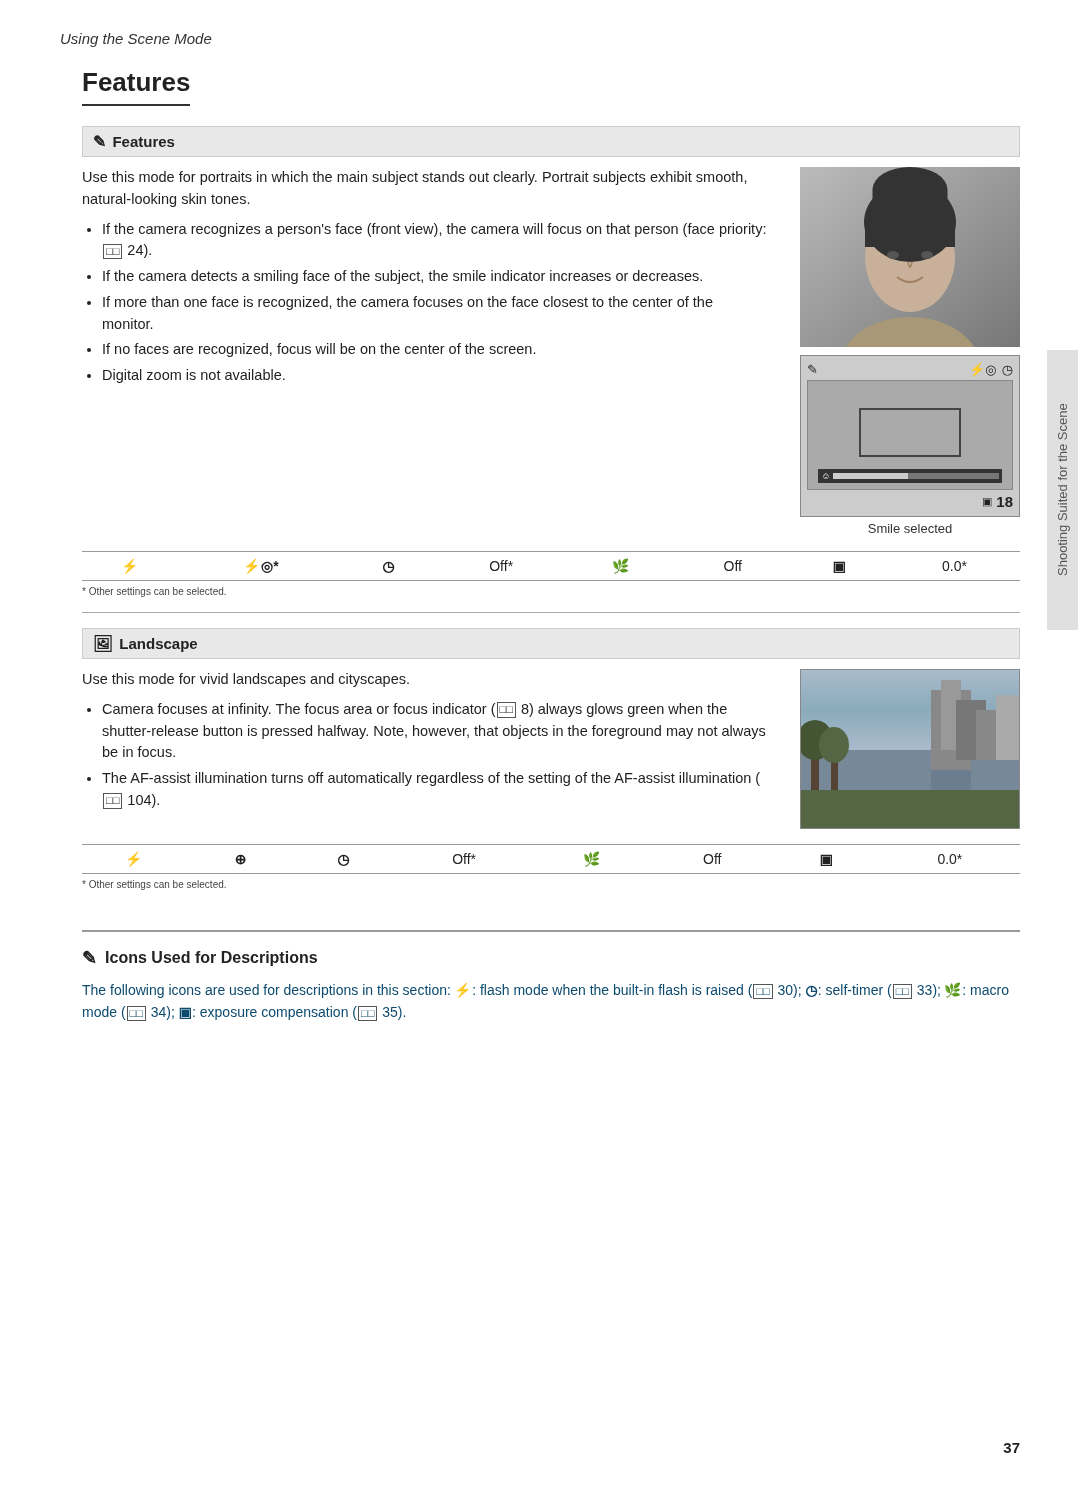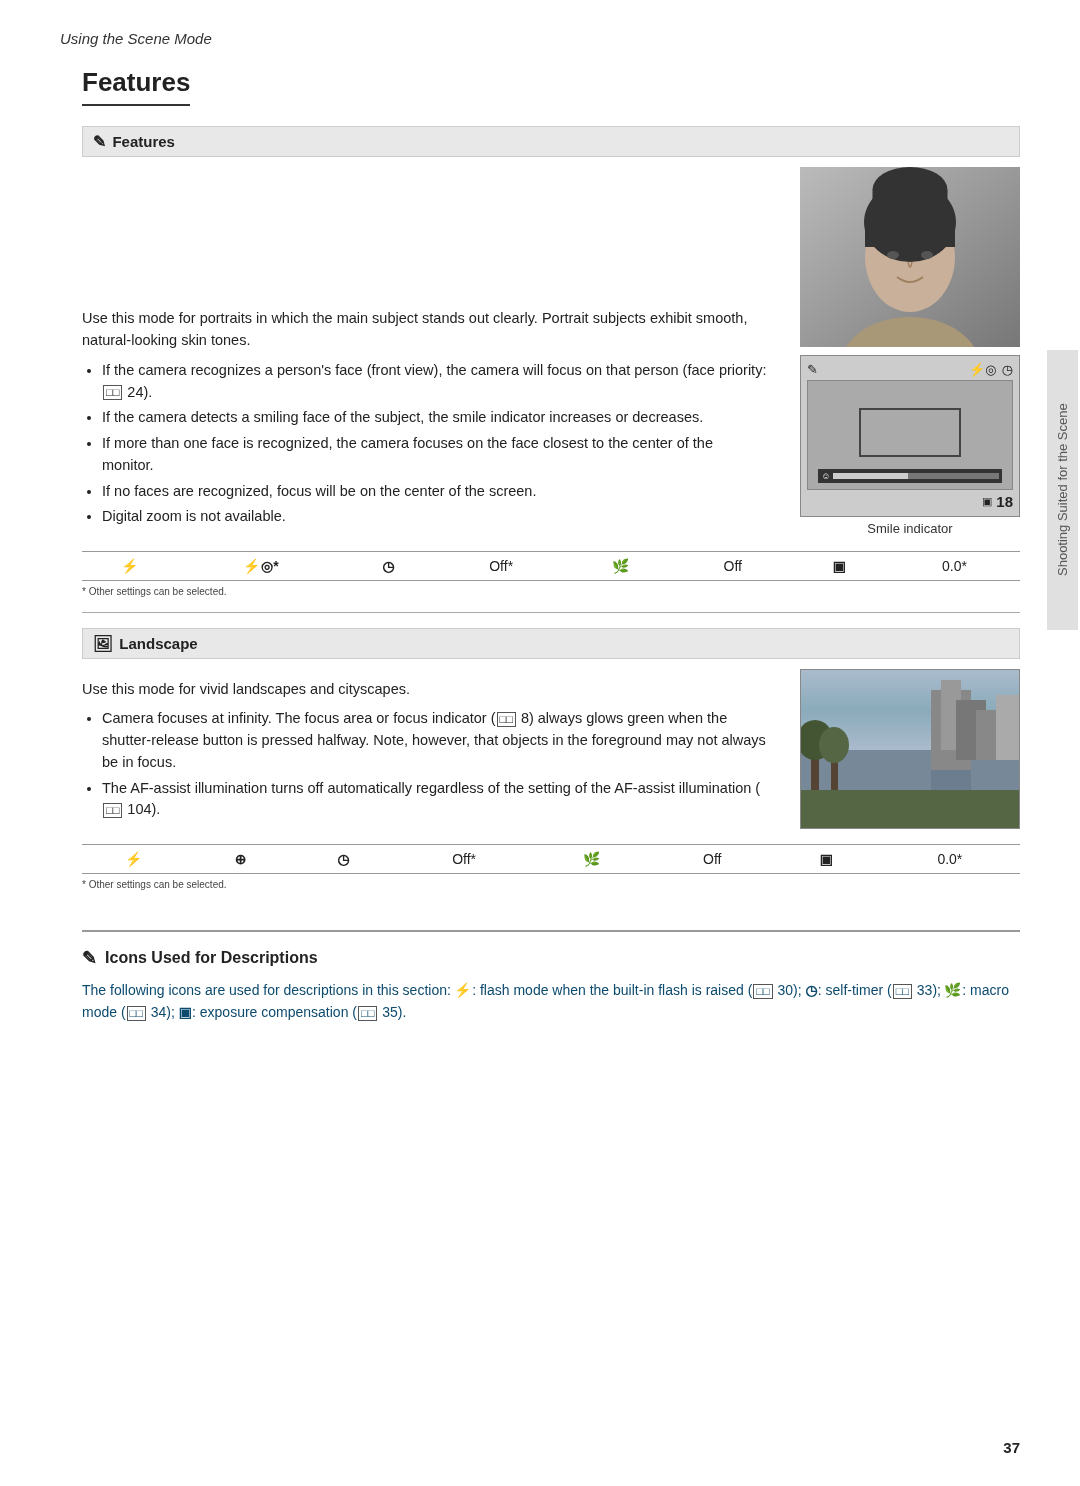--- a/index.html
+++ b/index.html
@@ -48,21 +48,20 @@
     .section-header .section-icon {
       margin-right: 6px;
       font-size: 16px;
     }
 
     
     .two-col {
       display: flex;
       gap: 32px;
       margin-bottom: 15px;
-      align-items: flex-end;
     }
 
     .text-col {
       flex: 1;
     }
 
     .image-col {
       width: 220px;
       flex-shrink: 0;
     }
@@ -313,21 +312,21 @@
               </div>
             </div>
           </div>
 
           <div style="display:flex; justify-content:flex-end; align-items:center; margin-top:3px; font-size:11px; gap:4px;">
             <span>▣</span>
             <span style="font-size:15px; font-weight:bold;">18</span>
           </div>
         </div>
 
-        <div class="smile-indicator-label">Smile indicator</div>
+        <div class="smile-indicator-label">Smile selected</div>
       </div>
     </div>
 
     <table class="settings-table">
       <tbody>
           <tr>
         <td><strong>⚡</strong></td>
         <td><strong>⚡◎*</strong></td>
         <td><strong>◷</strong></td>
         <td>Off*</td>

